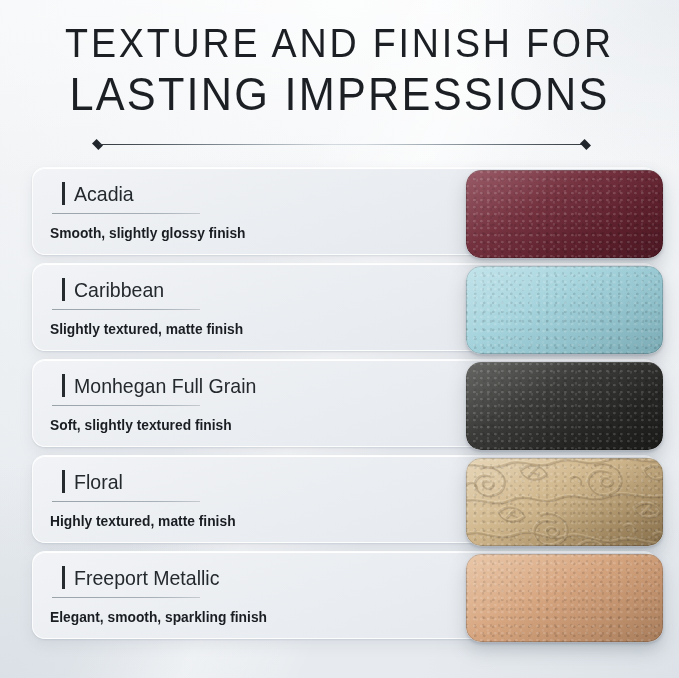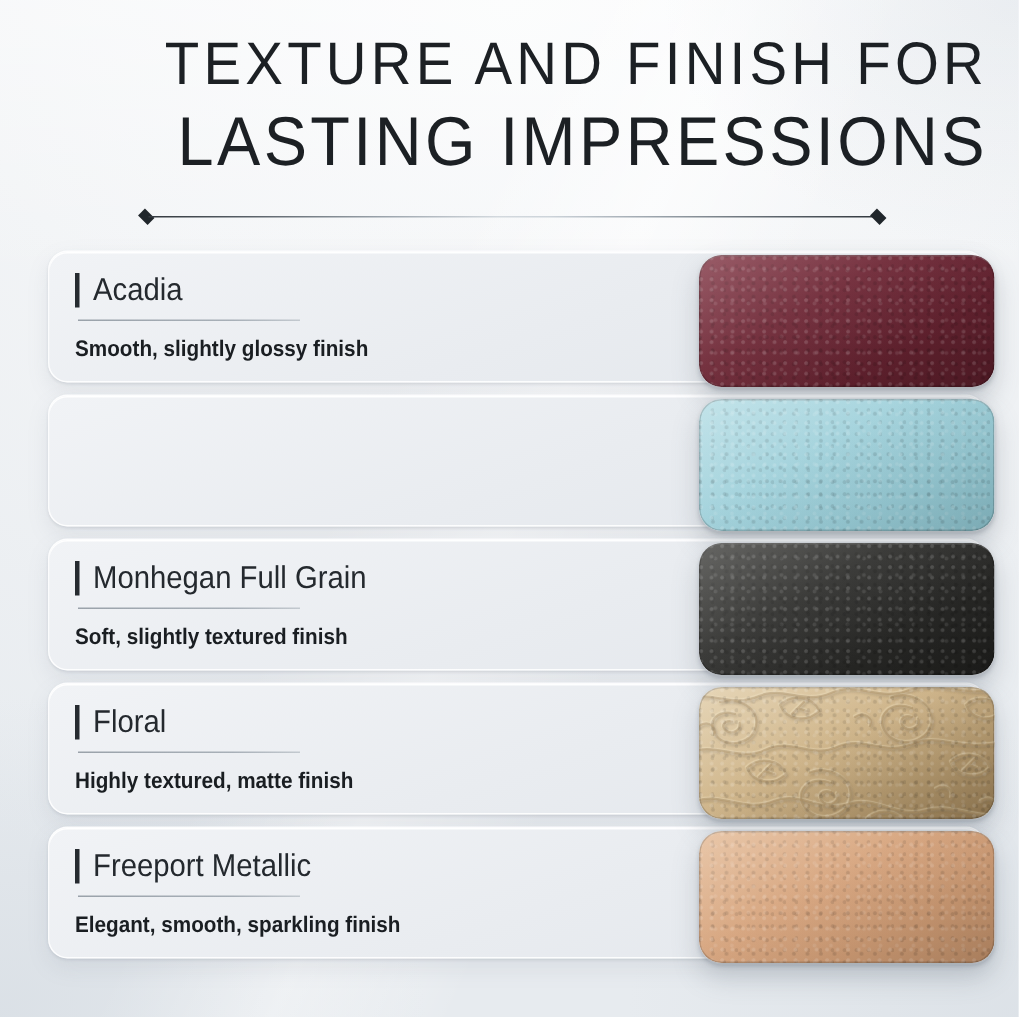--- a/index.html
+++ b/index.html
@@ -31,21 +31,21 @@
       radial-gradient(60% 45% at 0% 100%, rgba(190,200,210,.30), rgba(190,200,210,0) 70%),
       radial-gradient(55% 40% at 100% 100%, rgba(190,200,210,.26), rgba(190,200,210,0) 70%),
       radial-gradient(50% 35% at 100% 0%, rgba(185,196,208,.22), rgba(185,196,208,0) 70%);
     pointer-events:none;
   }
 
   
   .header {
     position:absolute;
     left:0; right:0; top:22px;
-    text-align:right;
+    text-align:center;
     z-index:4;
   }
   .title-line {
     font-family:"Liberation Sans", sans-serif;
     font-weight:300;
     color:#1C2024;
     line-height:1.08;
     white-space:nowrap;
     transform:scaleX(.94);
   }
@@ -109,20 +109,21 @@
   .card-text {
     position:absolute;
     left:50px; top:13px;
     z-index:3;
   }
   .name-row {
     display:flex;
     align-items:center;
     gap:9px;
     height:27px;
+    margin-left:12px;
   }
   .accent-bar {
     width:3px; height:23px;
     background:#262B30;
     flex:none;
   }
   .swatch-name {
     font-family:"Liberation Sans", sans-serif;
     font-weight:400;
     font-size:21px;
@@ -230,20 +231,28 @@
     <div class="chip">
       <div class="chip-fill" style="background: linear-gradient(152deg, rgb(125, 47, 62) 0%, rgb(107, 38, 52) 46%, rgb(86, 28, 40) 100%);"></div>
       <div class="chip-grain"></div>
       <div class="chip-sheen"></div>
       <div class="chip-edge"></div>
     </div>
   </div>
 
   <div class="swatch-row">
     <div class="card"></div>
+    <div class="card-text">
+      <div class="name-row">
+        <div class="accent-bar"></div>
+        <div class="swatch-name">Caribbean</div>
+      </div>
+      <div class="name-underline"></div>
+      <div class="swatch-desc">Slightly textured, matte finish</div>
+    </div>
     <div class="chip">
       <div class="chip-fill" style="background: linear-gradient(152deg, rgb(178, 220, 228) 0%, rgb(159, 208, 218) 46%, rgb(141, 195, 206) 100%);"></div>
       <div class="chip-grain"></div>
       <div class="chip-sheen"></div>
       <div class="chip-edge"></div>
     </div>
   </div>
 
   <div class="swatch-row">
     <div class="card"></div>

